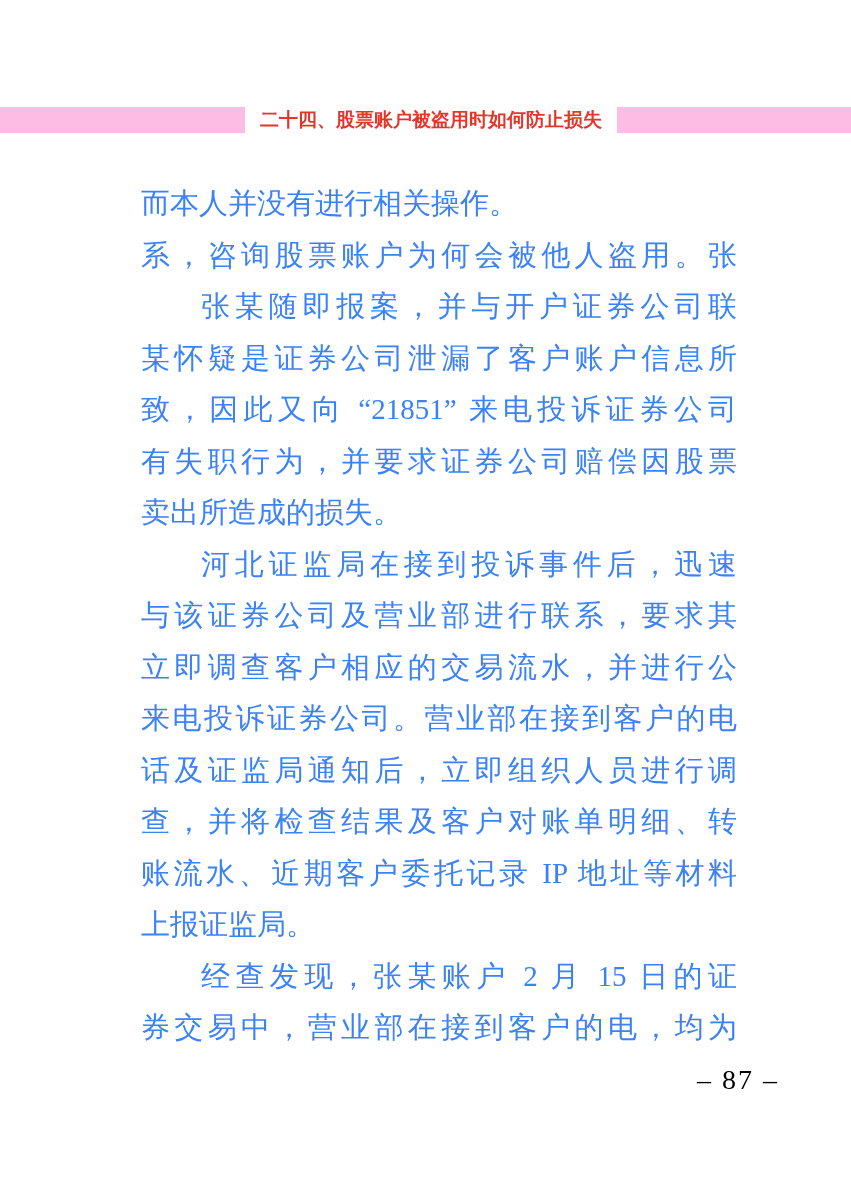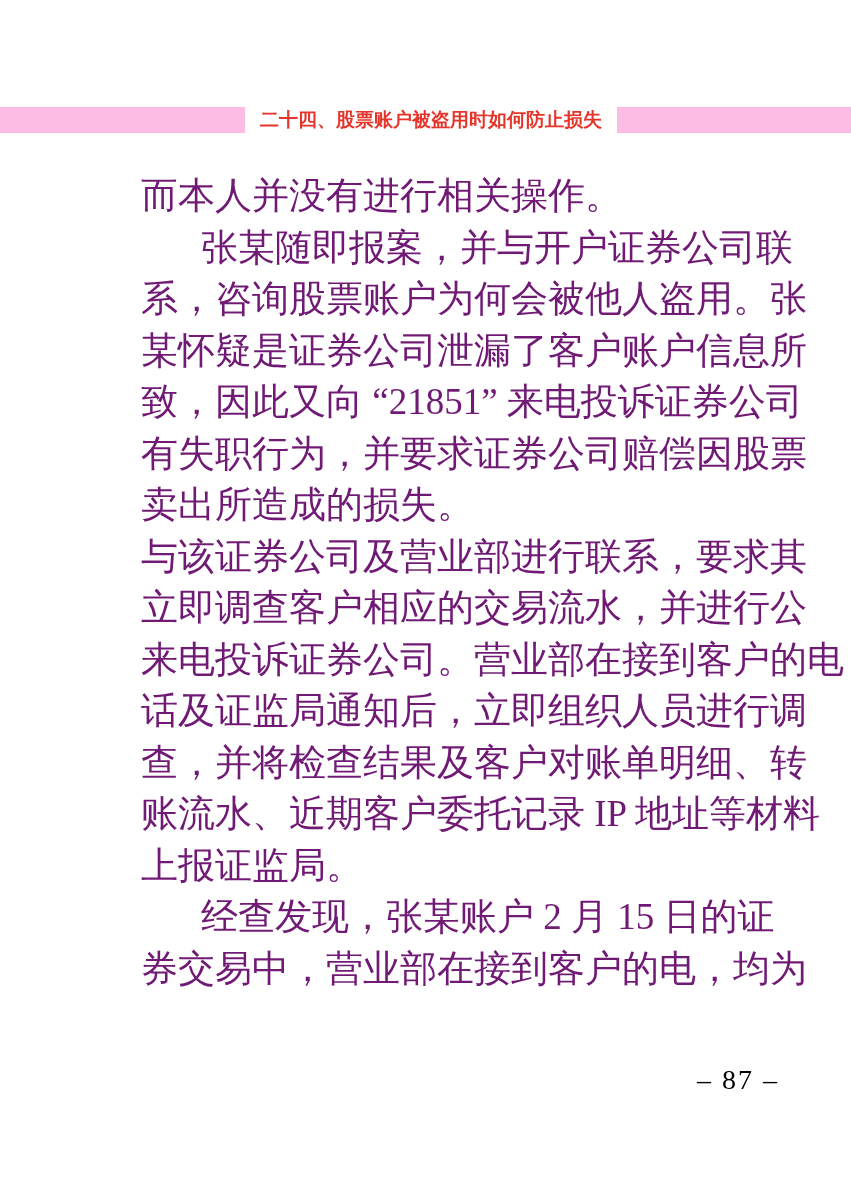--- a/index.html
+++ b/index.html
@@ -43,25 +43,25 @@
     white-space: nowrap;
   }
   .band-right {
     flex: 1;
     background: #fdbce4;
   }
 
   
   .body-text {
     position: absolute;
-    top: 170px;
+    top: 178px;
     left: 141px;
     width: 596px;
-    color: #701a75;
-    font-size: 37px;
+    color: #3b82f6;
+    font-size: 29px;
   }
   .line {
     height: 51.5px;
     line-height: 51.5px;
     text-align: justify;
     text-align-last: justify;
     white-space: nowrap;
   }
   .line.end {
     text-align: left;
@@ -91,26 +91,27 @@
   <div class="header">
     <div class="band-left"></div>
     <div class="title-box">
       <span class="header-title">二十四、股票账户被盗用时如何防止损失</span>
     </div>
     <div class="band-right"></div>
   </div>
 
   <div class="body-text">
     <div class="line end">而本人并没有进行相关操作。</div>
+    <div class="line">系，咨询股票账户为何会被他人盗用。张</div>
     <div class="line ind">张某随即报案，并与开户证券公司联</div>
-    <div class="line">系，咨询股票账户为何会被他人盗用。张</div>
     <div class="line">某怀疑是证券公司泄漏了客户账户信息所</div>
     <div class="line">致，因此又向 “21851” 来电投诉证券公司</div>
     <div class="line">有失职行为，并要求证券公司赔偿因股票</div>
     <div class="line end">卖出所造成的损失。</div>
+    <div class="line ind">河北证监局在接到投诉事件后，迅速</div>
     <div class="line">与该证券公司及营业部进行联系，要求其</div>
     <div class="line">立即调查客户相应的交易流水，并进行公</div>
     <div class="line">来电投诉证券公司。营业部在接到客户的电</div>
     <div class="line">话及证监局通知后，立即组织人员进行调</div>
     <div class="line">查，并将检查结果及客户对账单明细、转</div>
     <div class="line">账流水、近期客户委托记录 IP 地址等材料</div>
     <div class="line end">上报证监局。</div>
     <div class="line ind">经查发现，张某账户 2 月 15 日的证</div>
     <div class="line">券交易中，营业部在接到客户的电，均为</div>
   </div>

